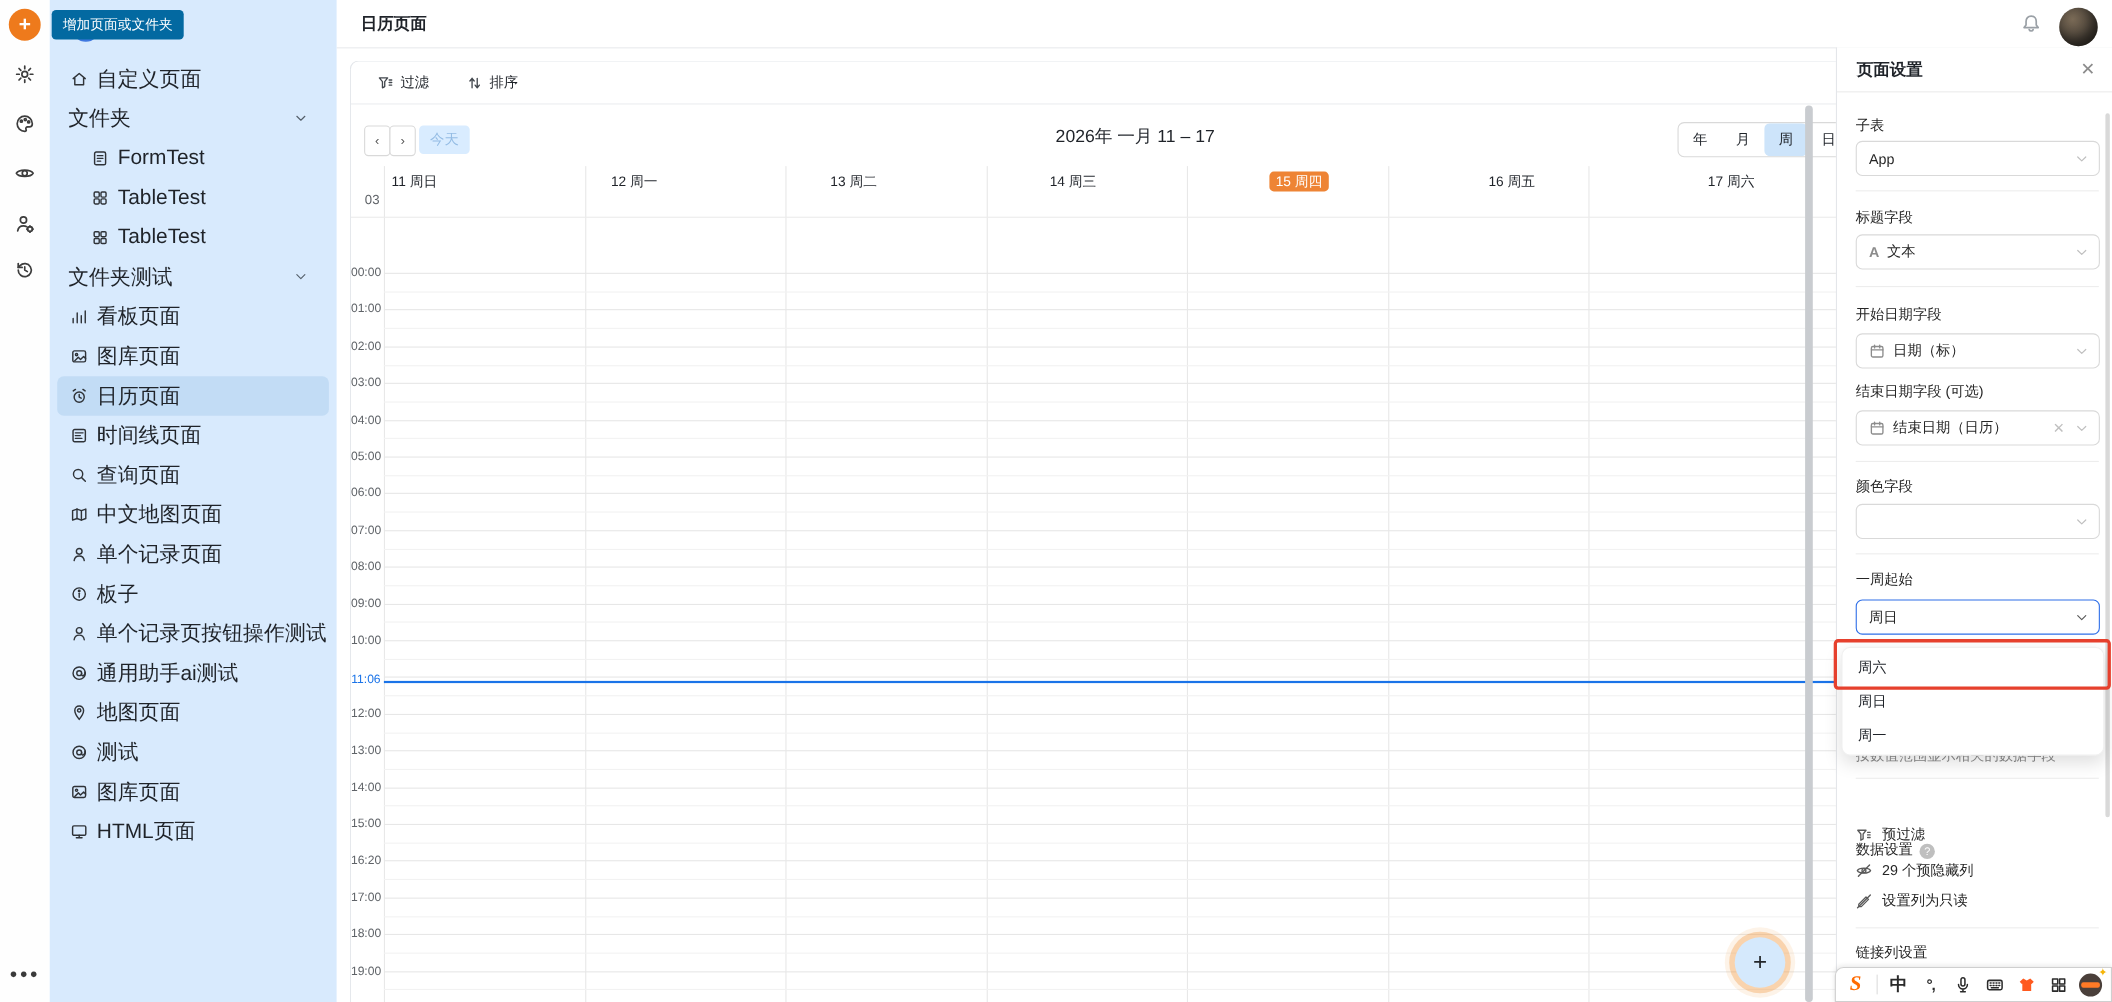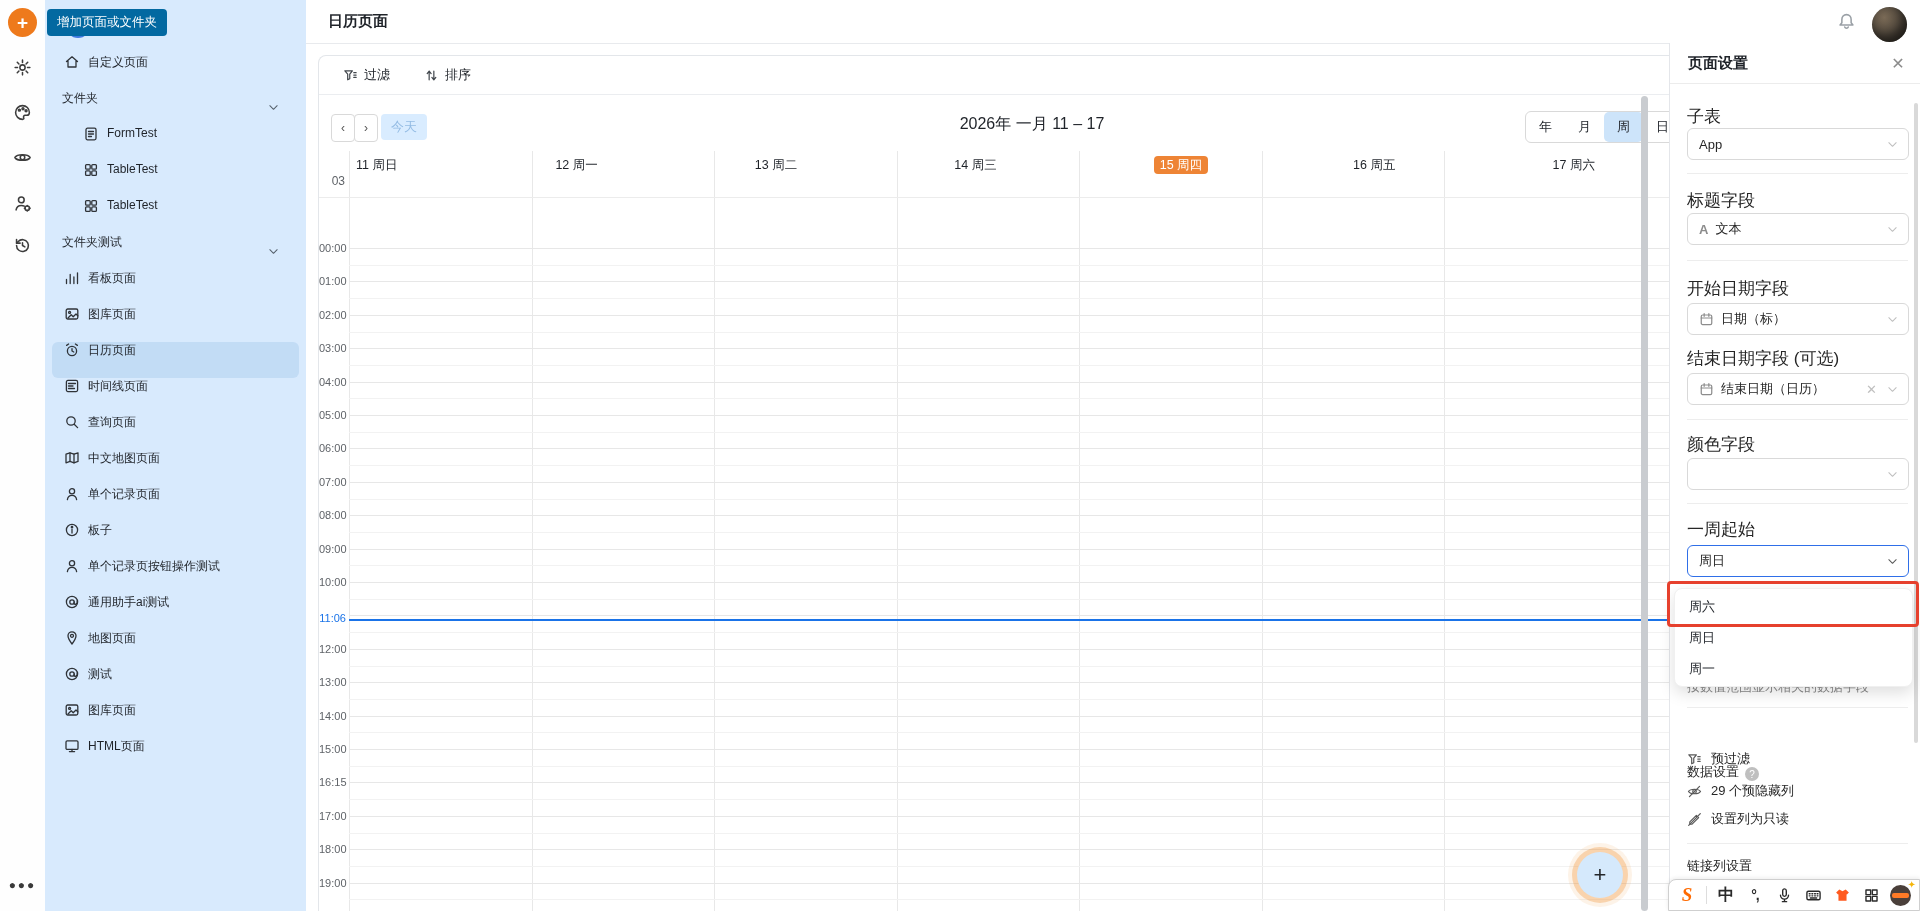--- a/index.html
+++ b/index.html
@@ -12,22 +12,22 @@
   .rail-plus{position:absolute;left:8px;top:8px;width:29px;height:29px;border-radius:50%;
     background:#ee7a1c;color:#fff;display:flex;align-items:center;justify-content:center;
     font-size:19px;font-weight:600;line-height:1;cursor:pointer;}
   .rail-ic{position:absolute;left:13px;width:19px;height:19px;color:#3d3d3d;}
   .rail-dots{position:absolute;left:0;top:878px;width:45px;text-align:center;color:#3a3a3a;
     font-size:12px;letter-spacing:2px;}
 
   
   .sidebar{position:absolute;left:45px;top:0;width:261px;height:911px;background:#d8eafd;
     padding-top:54px;box-sizing:border-box;z-index:10;}
-  .sb-row{position:relative;height:36px;display:flex;align-items:flex-start;margin:0 7px;
-    border-radius:6px;font-size:12px;cursor:pointer;}
+  .sb-row{position:relative;height:36px;display:flex;align-items:center;margin:0 7px;
+    border-radius:6px;font-size:19px;cursor:pointer;}
   .sb-row .sb-label{white-space:nowrap;overflow:hidden;}
   .sb-item{padding-left:12px;}
   .sb-section{padding-left:10px;}
   .sb-child{padding-left:31px;}
   .sb-selected{background:#c2dcf5;}
   .sb-icon{width:16px;height:16px;margin-right:8px;color:#2f3338;flex:none;}
   .sb-chevron{position:absolute;right:19px;top:11px;width:13px;height:13px;color:#55606b;}
 
   
   .logo-dot{position:absolute;left:66px;top:14px;width:24px;height:24px;border-radius:50%;
@@ -86,21 +86,21 @@
     box-shadow:0 0 0 5px rgba(242,153,63,.35),0 0 0 9px rgba(242,153,63,.12);z-index:20;cursor:pointer;}
 
   
   .panel{position:absolute;left:1669px;top:43px;right:0;bottom:0;background:#fff;
     border-left:1px solid #e4e6ea;z-index:10;}
   .panel-hd{position:absolute;left:0;right:0;top:0;height:40px;border-bottom:1px solid #ececec;}
   .panel-title{position:absolute;left:18px;top:0;height:40px;display:flex;align-items:center;
     font-size:15px;font-weight:700;}
   .panel-close{position:absolute;right:12px;top:10px;width:20px;height:20px;color:#8c8c8c;
     display:flex;align-items:center;justify-content:center;font-size:16px;cursor:pointer;}
-  .fld-label{position:absolute;left:17px;font-size:17px;color:#262626;}
+  .fld-label{position:absolute;left:17px;font-size:13px;color:#262626;}
   .select{position:absolute;left:17px;width:222px;height:32px;border:1px solid #d9d9d9;border-radius:6px;
     box-sizing:border-box;display:flex;align-items:center;padding:0 28px 0 11px;font-size:13px;color:#262626;
     background:#fff;cursor:pointer;}
   .select.focused{border:1.5px solid #2f6fe8;}
   .sel-ic{width:15px;height:15px;color:#8c8c8c;margin-right:7px;flex:none;}
   .sel-A{color:#8c8c8c;font-weight:700;font-size:13px;margin-right:7px;}
   .sel-chev{position:absolute;right:9px;top:9px;width:13px;height:13px;color:#bfbfbf;}
   .sel-clear{position:absolute;right:29px;top:8px;width:15px;height:15px;color:#bfbfbf;font-size:13px;
     display:flex;align-items:center;justify-content:center;cursor:pointer;}
   .p-div{position:absolute;left:17px;right:12px;border-top:1px solid #ededed;}
@@ -476,21 +476,21 @@
         <div class="h-line" style="top: 626.2px;"></div>
         <div class="h-label" style="top: 626.2px;">13:00</div>
         <div class="h-line half" style="top: 642.9px;"></div>
         <div class="h-line" style="top: 659.6px;"></div>
         <div class="h-label" style="top: 659.6px;">14:00</div>
         <div class="h-line half" style="top: 676.3px;"></div>
         <div class="h-line" style="top: 693px;"></div>
         <div class="h-label" style="top: 693px;">15:00</div>
         <div class="h-line half" style="top: 709.7px;"></div>
         <div class="h-line" style="top: 726.4px;"></div>
-        <div class="h-label" style="top: 726.4px;">16:15</div>
+        <div class="h-label" style="top: 726.4px;">16:20</div>
         <div class="h-line half" style="top: 743.1px;"></div>
         <div class="h-line" style="top: 759.8px;"></div>
         <div class="h-label" style="top: 759.8px;">17:00</div>
         <div class="h-line half" style="top: 776.5px;"></div>
         <div class="h-line" style="top: 793.2px;"></div>
         <div class="h-label" style="top: 793.2px;">18:00</div>
         <div class="h-line half" style="top: 809.9px;"></div>
         <div class="h-line" style="top: 826.6px;"></div>
         <div class="h-label" style="top: 826.6px;">19:00</div>
         <div class="h-line half" style="top: 843.3px;"></div>

